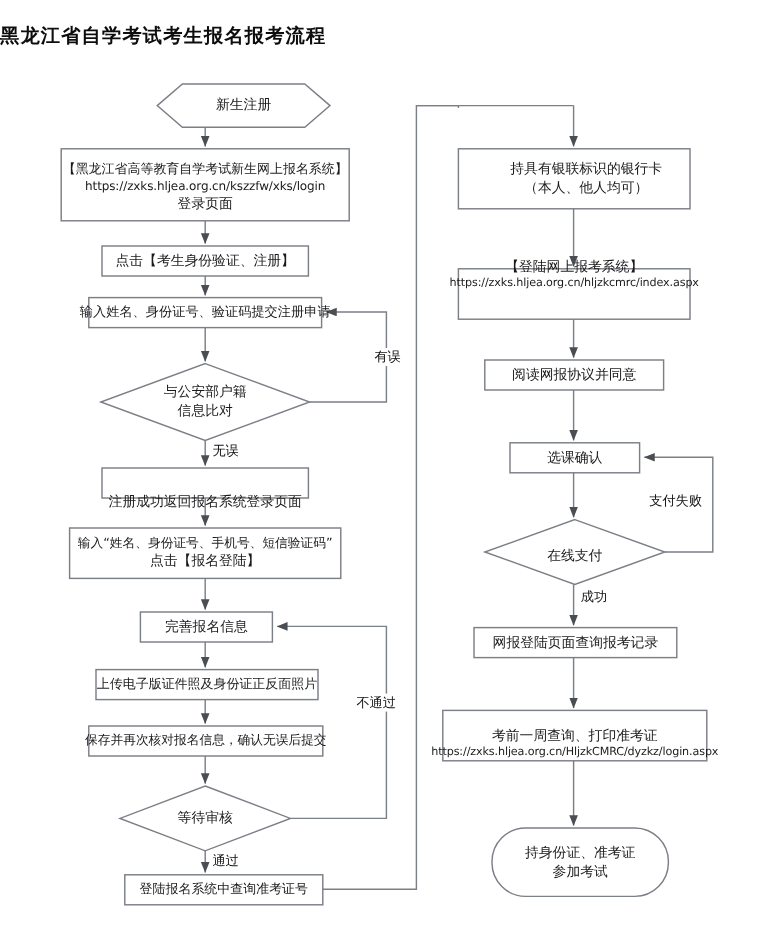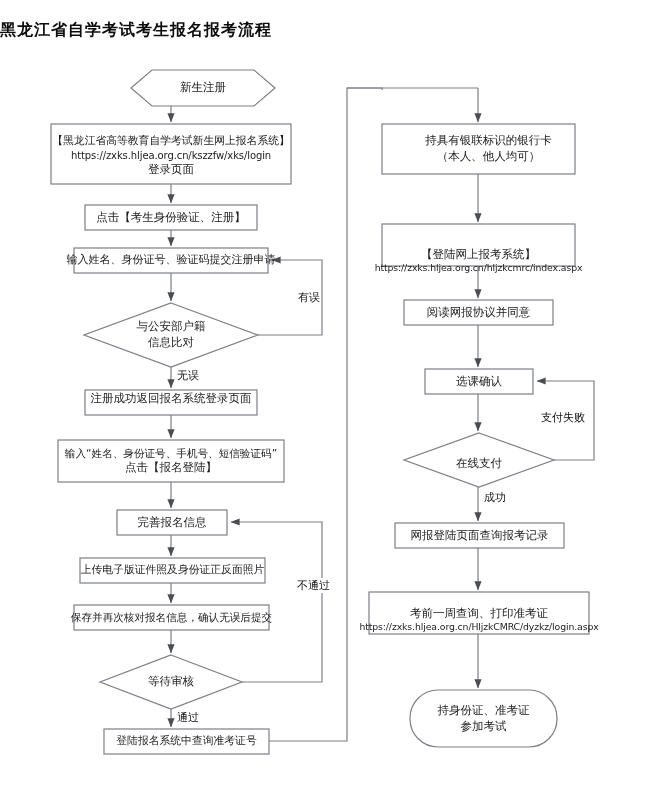--- a/index.html
+++ b/index.html
@@ -133,21 +133,21 @@
 
 <div class="node" style="left:74px;top:248px;width:194px;height:25px;">
   <span class="ln cn" style="font-size:11px;">输入姓名、身份证号、验证码提交注册申请</span>
 </div>
 
 <div class="node node-dia" style="left:100px;top:315px;width:142px;height:40px;">
   <span class="ln cn">与公安部户籍</span>
   <span class="ln cn">信息比对</span>
 </div>
 
-<div class="node" style="left:85px;top:386px;width:172px;height:25px;text-align:right;">
+<div class="node" style="left:85px;top:406px;width:172px;height:25px;text-align:right;">
   <span class="ln cn">注册成功返回报名系统登录页面</span>
 </div>
 
 <div class="node" style="left:58px;top:440px;width:226px;height:42px;">
   <span class="ln cn" style="font-size:10.6px;">输入“姓名、身份证号、手机号、短信验证码”</span>
   <span class="ln cn">点击【报名登陆】</span>
 </div>
 
 <div class="node" style="left:117px;top:510px;width:110px;height:25px;">
   <span class="ln cn">完善报名信息</span>
@@ -167,21 +167,21 @@
 
 <div class="node" style="left:104px;top:729px;width:165px;height:25px;">
   <span class="ln cn" style="font-size:10.8px;">登陆报名系统中查询准考证号</span>
 </div>
 
 <div class="node" style="left:382px;top:124px;width:193px;height:50px;padding-left:20px;">
   <span class="ln cn">持具有银联标识的银行卡</span>
   <span class="ln cn">（本人、他人均可）</span>
 </div>
 
-<div class="node" style="left:382px;top:240px;width:193px;height:42px;">
+<div class="node" style="left:382px;top:208px;width:193px;height:42px;">
   <span class="ln cn">【登陆网上报考系统】</span>
   <span class="ln url" style="font-size:9.3px;">https://zxks.hljea.org.cn/hljzkcmrc/index.aspx</span>
 </div>
 
 <div class="node" style="left:404px;top:300px;width:149px;height:25px;">
   <span class="ln cn">阅读网报协议并同意</span>
 </div>
 
 <div class="node" style="left:425px;top:369px;width:108px;height:25px;">
   <span class="ln cn">选课确认</span>
@@ -198,18 +198,18 @@
 <div class="node" style="left:369px;top:592px;width:220px;height:56px;">
   <span class="ln cn">考前一周查询、打印准考证</span>
   <span class="ln url" style="font-size:9.3px;">https://zxks.hljea.org.cn/HljzkCMRC/dyzkz/login.aspx</span>
 </div>
 
 <div class="node node-round" style="left:410px;top:690px;width:147px;height:57px;">
   <span class="ln cn">持身份证、准考证</span>
   <span class="ln cn">参加考试</span>
 </div>
 
-<div class="edge-label" style="left:297px;top:290px;">有误</div>
+<div class="edge-label" style="left:311px;top:290px;">有误</div>
 <div class="edge-label" style="left:176px;top:368px;">无误</div>
 <div class="edge-label" style="left:296px;top:578px;">不通过</div>
 <div class="edge-label" style="left:176px;top:710px;">通过</div>
 <div class="edge-label" style="left:540px;top:410px;">支付失败</div>
 <div class="edge-label" style="left:483px;top:490px;">成功</div>
 
 </body></html>

